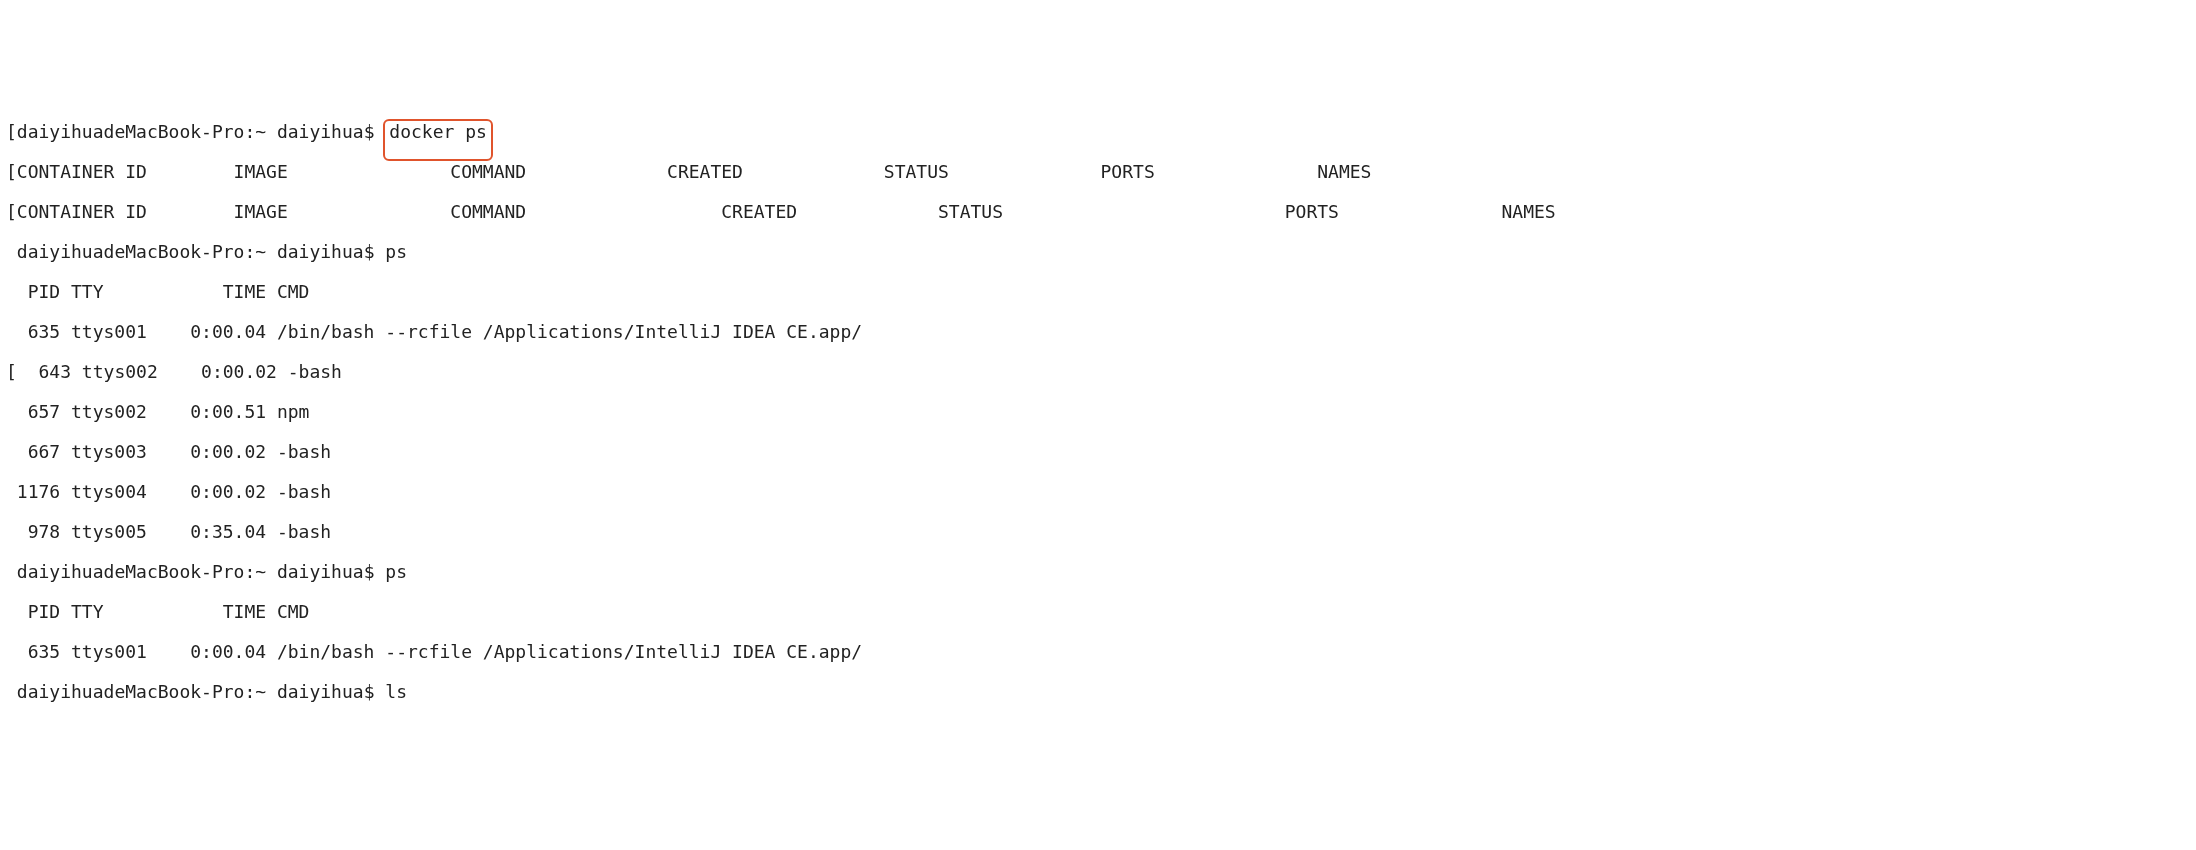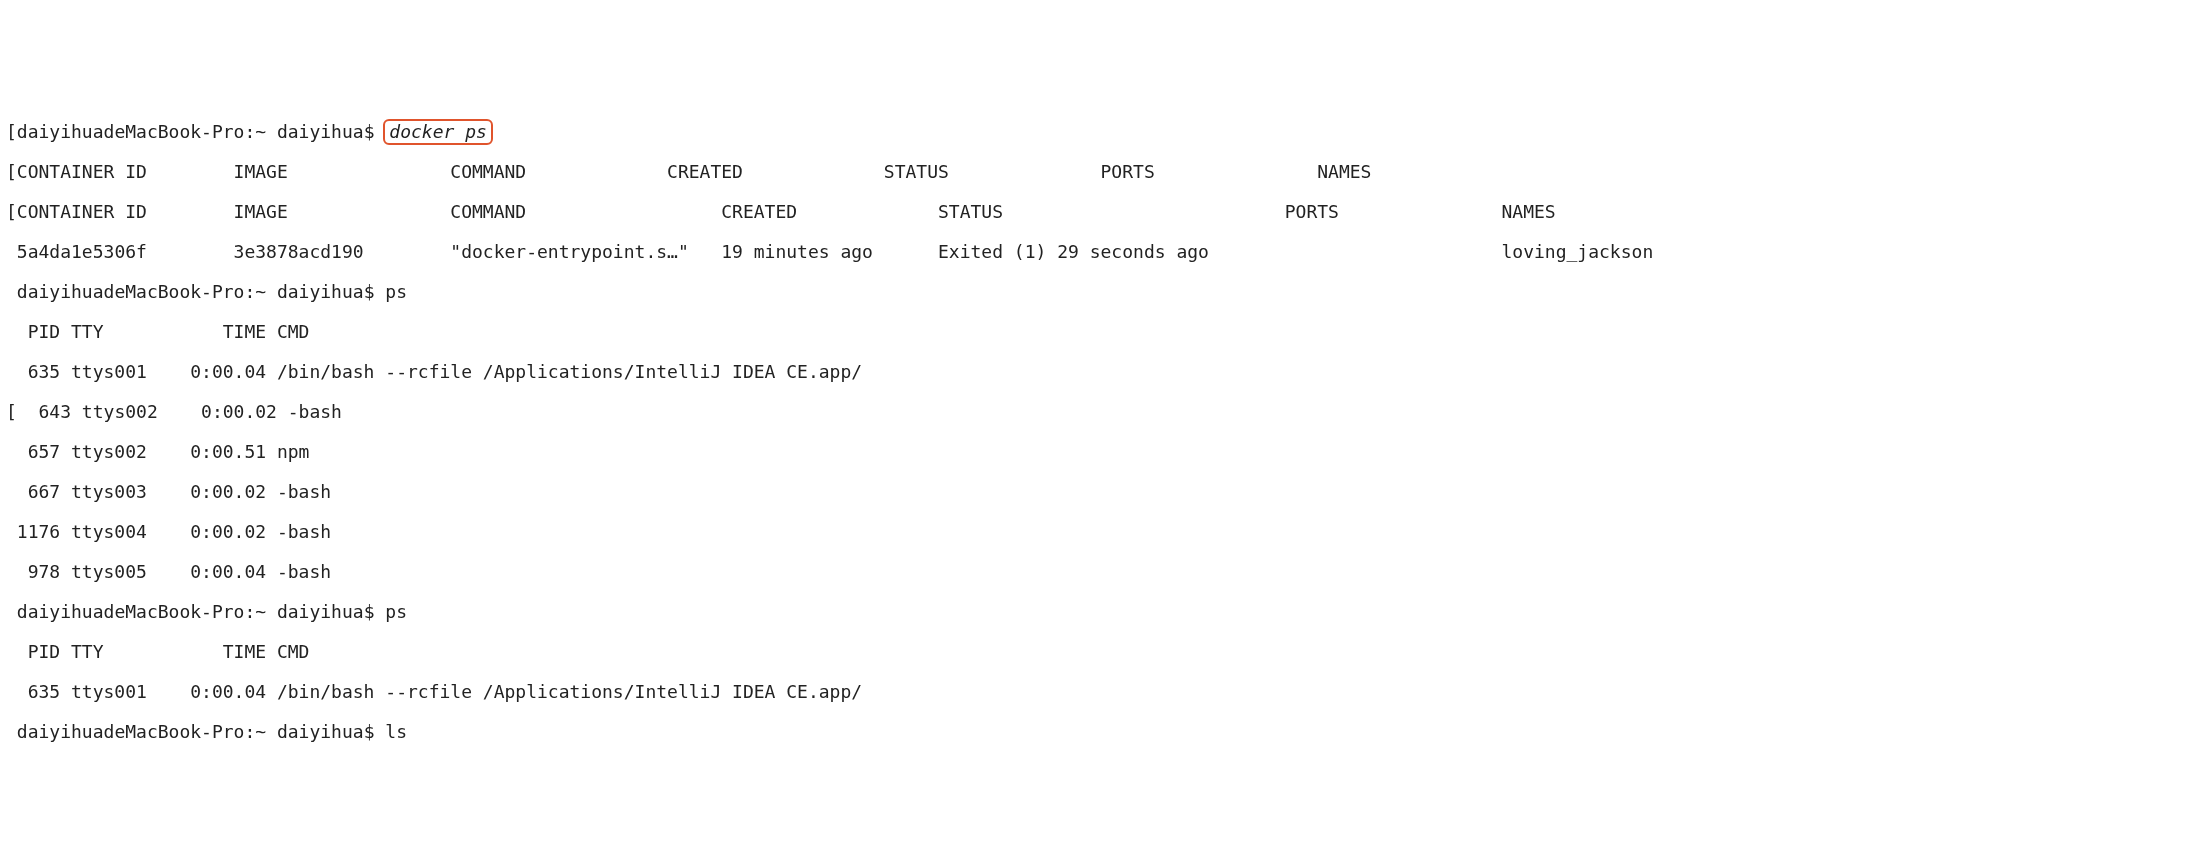--- a/index.html
+++ b/index.html
@@ -16,43 +16,41 @@
     padding: 2px 6px 4px 6px;
   }
   .line {
     white-space: pre;
   }
   .hl {
     display: inline;
     position: relative;
     border: 2.5px solid #e0542c;
     border-radius: 6px;
-    padding: 0 4px 1px 4px;
+    padding: 0 4px 17px 4px;
     margin-left: -2px;
-    font-style: italic;
   }
 </style>
 </head>
 <body>
 
 
 
 <div class="terminal">
 <div class="line">[<span>daiyihuadeMacBook-Pro:~ daiyihua$ </span><span class="hl">docker ps</span></div>
 <div class="line">[<span>CONTAINER ID        IMAGE               COMMAND             CREATED             STATUS              PORTS               NAMES</span></div>
 <div class="line">[<span>CONTAINER ID        IMAGE               COMMAND                  CREATED             STATUS                          PORTS               NAMES</span></div>
-<div class="line"> <span>5a4da1e5306f        3e3878acd190        "docker-entrypoint.s…"   19 minutes ago      Exited (1) 29 seconds ago                           loving_jackson</span></div>
 <div class="line"> <span>daiyihuadeMacBook-Pro:~ daiyihua$ </span><span>ps</span></div>
 <div class="line"><span>  PID TTY           TIME CMD</span></div>
 <div class="line"><span>  635 ttys001    0:00.04 /bin/bash --rcfile /Applications/IntelliJ IDEA CE.app/</span></div>
 <div class="line">[<span>  643 ttys002    0:00.02 -bash</span></div>
 <div class="line"><span>  657 ttys002    0:00.51 npm</span></div>
 <div class="line"><span>  667 ttys003    0:00.02 -bash</span></div>
 <div class="line"><span> 1176 ttys004    0:00.02 -bash</span></div>
-<div class="line"><span>  978 ttys005    0:00.04 -bash</span></div>
+<div class="line"><span>  978 ttys005    0:35.04 -bash</span></div>
 <div class="line"> <span>daiyihuadeMacBook-Pro:~ daiyihua$ </span><span>ps</span></div>
 <div class="line"><span>  PID TTY           TIME CMD</span></div>
 <div class="line"><span>  635 ttys001    0:00.04 /bin/bash --rcfile /Applications/IntelliJ IDEA CE.app/</span></div>
 <div class="line"> <span>daiyihuadeMacBook-Pro:~ daiyihua$ </span><span>ls</span></div>
 
 
 
 
 
 

